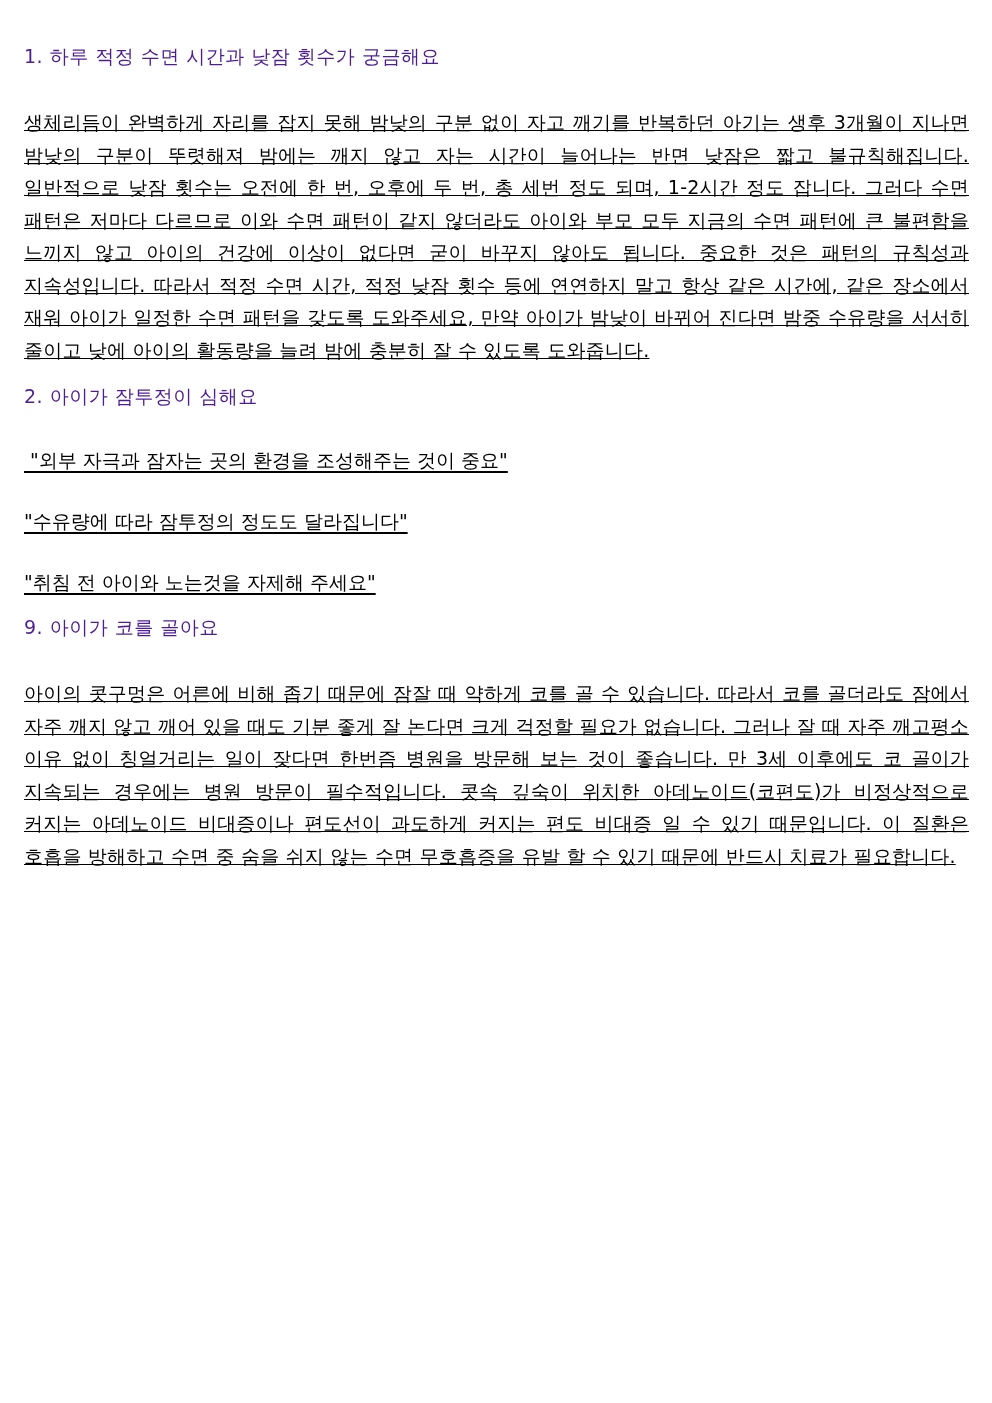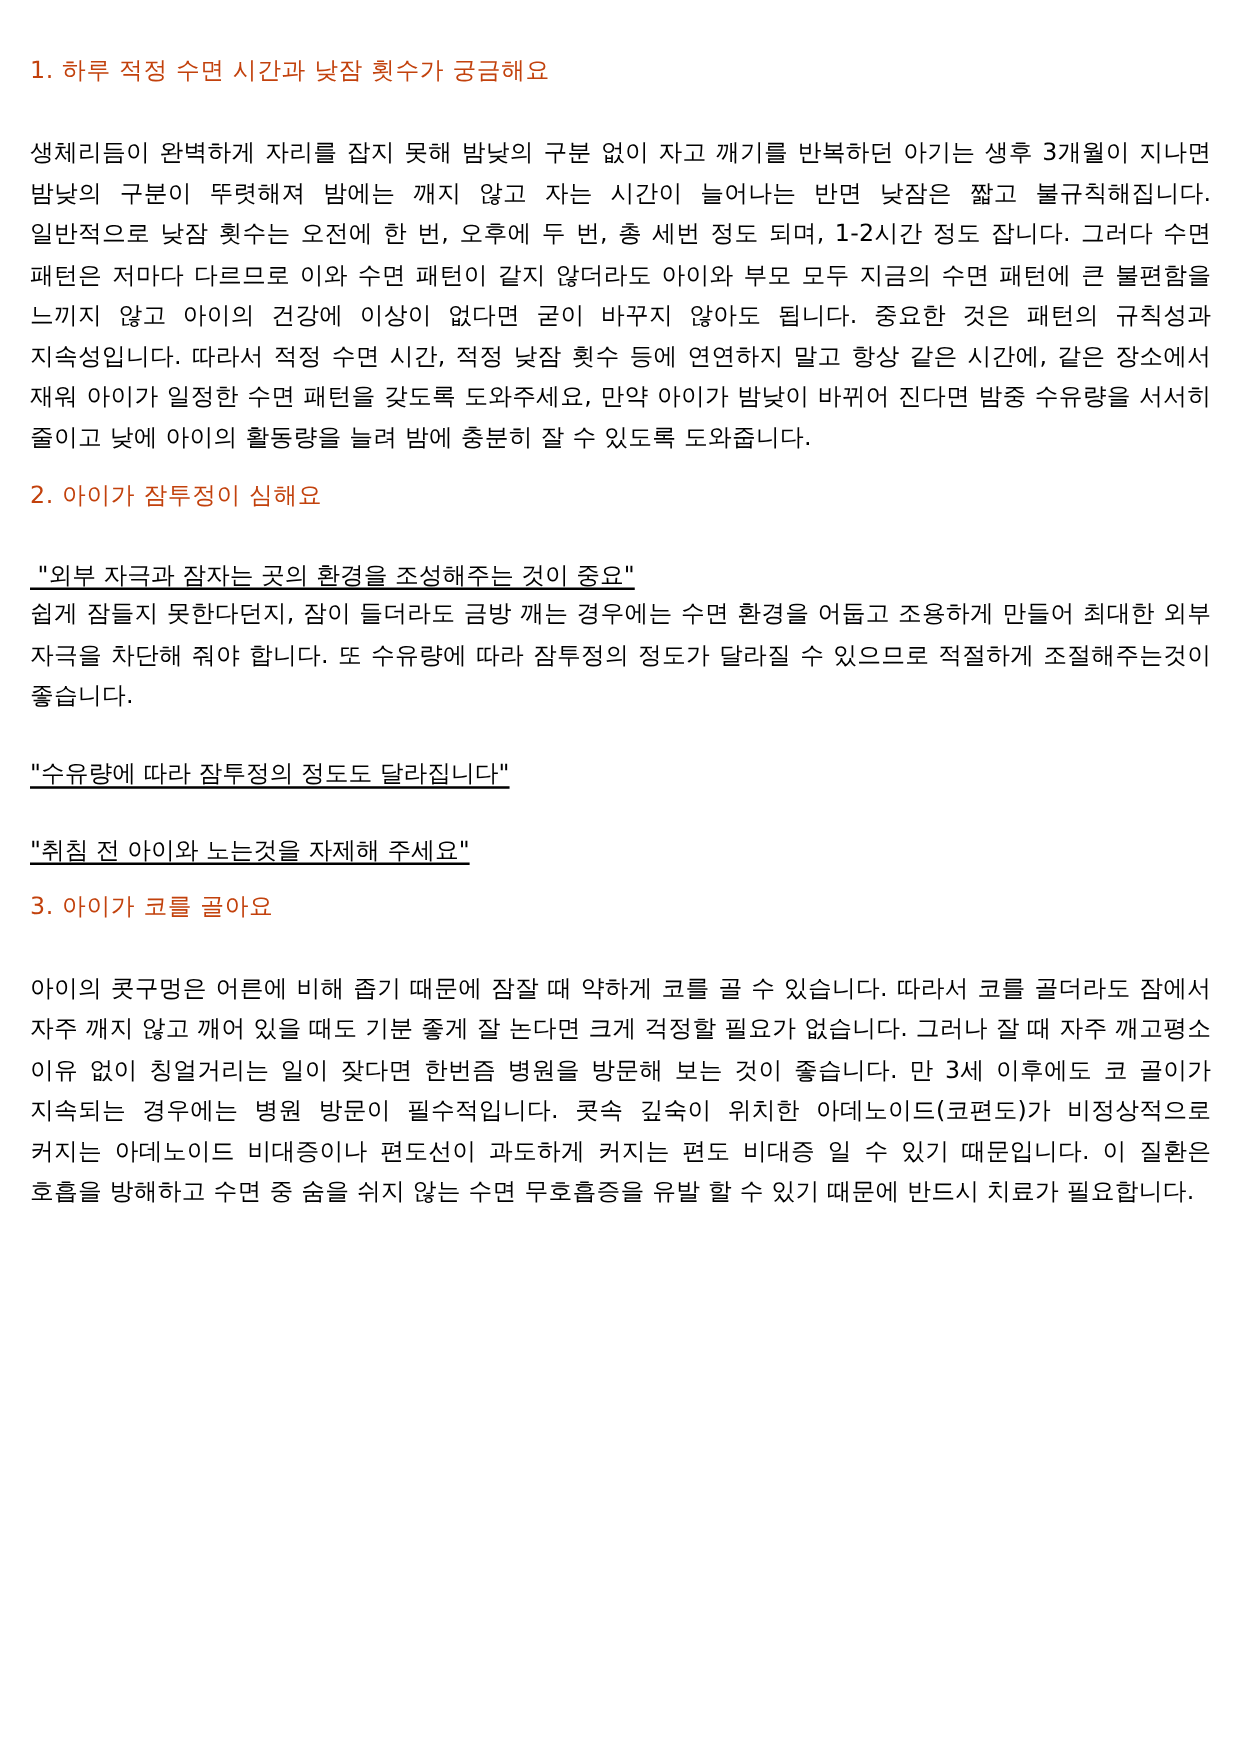--- a/index.html
+++ b/index.html
@@ -15,35 +15,36 @@
       font-family: "DejaVu Sans", "Liberation Sans", sans-serif;
       color: #000000;
     }
     .page {
       position: absolute;
       left: 24px;
       top: 40px;
       width: 945px;
     }
     .heading {
-      color: #c2410c;
+      color: #4c1d95;
       font-size: 19px;
       line-height: 32px;
       margin: 0;
       font-weight: normal;
       letter-spacing: 0.5px;
     }
     .para {
       font-size: 19px;
       line-height: 32.5px;
       margin: 0;
       text-align: justify;
       text-align-last: left;
       word-break: keep-all;
       letter-spacing: 0.2px;
+      text-decoration: underline;
     }
     .subhead {
       font-size: 19px;
       line-height: 29px;
       margin: 0;
       display: inline-block;
       text-decoration: underline;
       text-underline-offset: 4px;
       text-decoration-thickness: 1.5px;
     }
@@ -63,37 +64,36 @@
   </section>
 
   <div class="gap-section"></div>
 
   <section>
     <h2 class="heading">2. 아이가 잠투정이 심해요</h2>
     <div class="gap-after-heading"></div>
 
     <div>
       <div class="subhead" style="white-space:pre;"> "외부 자극과 잠자는 곳의 환경을 조성해주는 것이 중요"</div>
-      <p class="para">쉽게 잠들지 못한다던지, 잠이 들더라도 금방 깨는 경우에는 수면 환경을 어둡고 조용하게 만들어 최대한 외부 자극을 차단해 줘야 합니다. 또 수유량에 따라 잠투정의 정도가 달라질 수 있으므로 적절하게 조절해주는것이 좋습니다.</p>
     </div>
 
     <div class="gap-blank"></div>
 
     <div>
       <div class="subhead">"수유량에 따라 잠투정의 정도도 달라집니다"</div>
     </div>
 
     <div class="gap-blank"></div>
 
     <div>
       <div class="subhead">"취침 전 아이와 노는것을 자제해 주세요"</div>
     </div>
   </section>
 
   <div class="gap-section"></div>
 
   <section>
-    <h2 class="heading">3. 아이가 코를 골아요</h2>
+    <h2 class="heading">9. 아이가 코를 골아요</h2>
     <div class="gap-after-heading"></div>
     <p class="para">아이의 콧구멍은 어른에 비해 좁기 때문에 잠잘 때 약하게 코를 골 수 있습니다. 따라서 코를 골더라도 잠에서 자주 깨지 않고 깨어 있을 때도 기분 좋게 잘 논다면 크게 걱정할 필요가 없습니다. 그러나 잘 때 자주 깨고평소 이유 없이 칭얼거리는 일이 잦다면 한번즘 병원을 방문해 보는 것이 좋습니다. 만 3세 이후에도 코 골이가 지속되는 경우에는 병원 방문이 필수적입니다. 콧속 깊숙이 위치한 아데노이드(코편도)가 비정상적으로 커지는 아데노이드 비대증이나 편도선이 과도하게 커지는 편도 비대증 일 수 있기 때문입니다. 이 질환은 호흡을 방해하고 수면 중 숨을 쉬지 않는 수면 무호흡증을 유발 할 수 있기 때문에 반드시 치료가 필요합니다.</p>
   </section>
 
 </div>
 
 </body></html>

